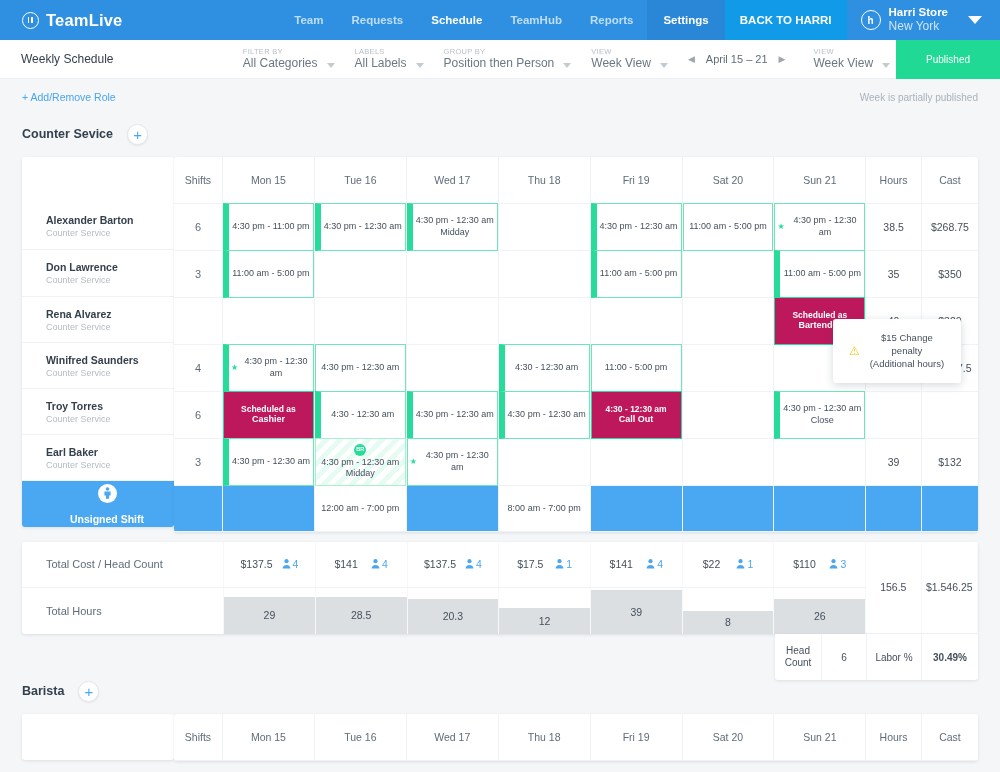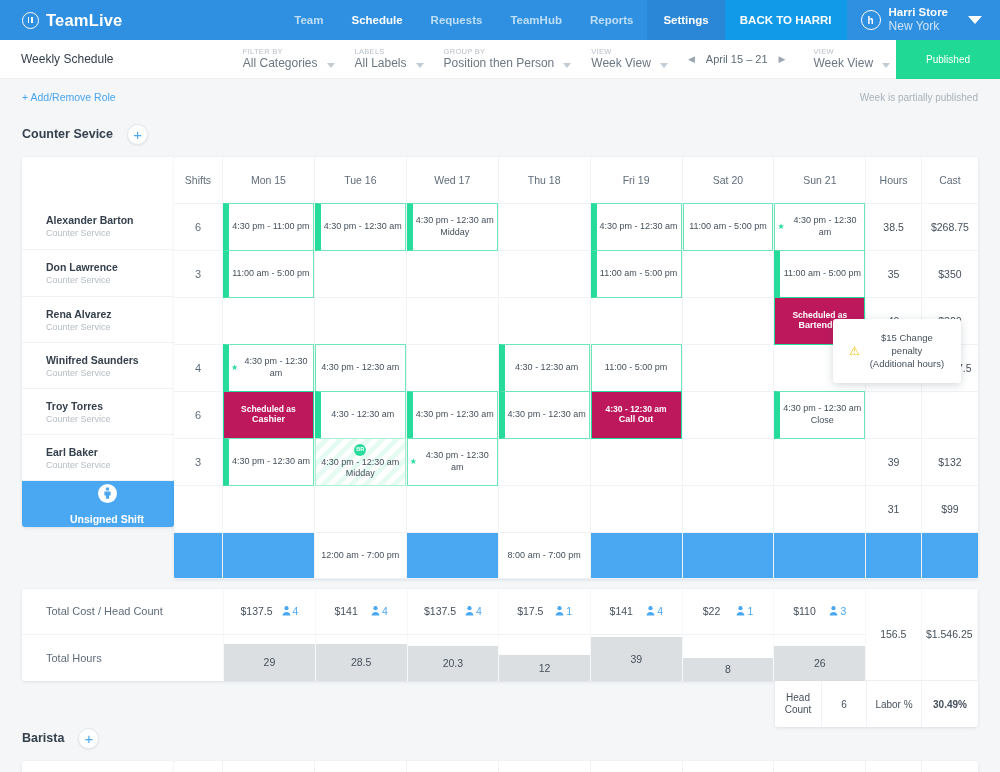--- a/index.html
+++ b/index.html
@@ -228,22 +228,22 @@
 </head>
 <body>
 
 <div class="topnav">
   <div class="brand">
     <span class="brand-icon"></span>
     <span class="brand-name">TeamLive</span>
   </div>
   <div class="nav-items">
     <div class="nav-item">Team</div>
+    <div class="nav-item">Requests</div>
     <div class="nav-item active">Schedule</div>
-    <div class="nav-item">Requests</div>
     <div class="nav-item">TeamHub</div>
     <div class="nav-item">Reports</div>
     <div class="nav-item tab-hl">Settings</div>
     <div class="nav-back">BACK TO HARRI</div>
     <div class="store">
       <span class="store-badge">h</span>
       <span class="store-txt">
         <span class="store-name" style="display:block">Harri Store</span>
         <span class="store-loc" style="display:block">New York</span>
       </span>
@@ -593,32 +593,20 @@
                     </span>
                   </div>
                 </td>
                 <td class="daycell"></td>
                 <td class="daycell"></td>
                 <td class="daycell"></td>
                 <td class="daycell"></td>
                 <td class="hrs">39</td>
                 <td class="cst">$132</td>
               </tr>
-              <tr>
-                <td class="shiftnum"></td>
-                <td class="daycell"></td>
-                <td class="daycell"></td>
-                <td class="daycell"></td>
-                <td class="daycell"></td>
-                <td class="daycell"></td>
-                <td class="daycell"></td>
-                <td class="daycell"></td>
-                <td class="hrs">31</td>
-                <td class="cst">$99</td>
-              </tr>
               <tr class="unsigned-row">
                 <td></td>
                 <td class="white-chip"></td>
                 <td class="white-chip">
                   <div class="uns-chip">
                     <span>12:00 am - 7:00 pm</span>
                   </div>
                 </td>
                 <td class="white-chip"></td>
                 <td class="white-chip">

